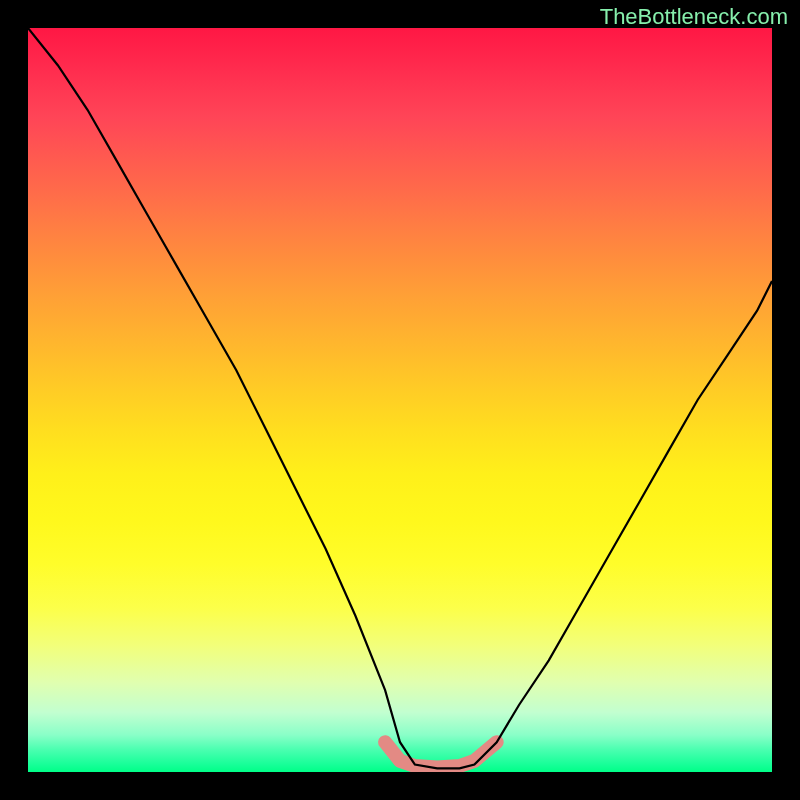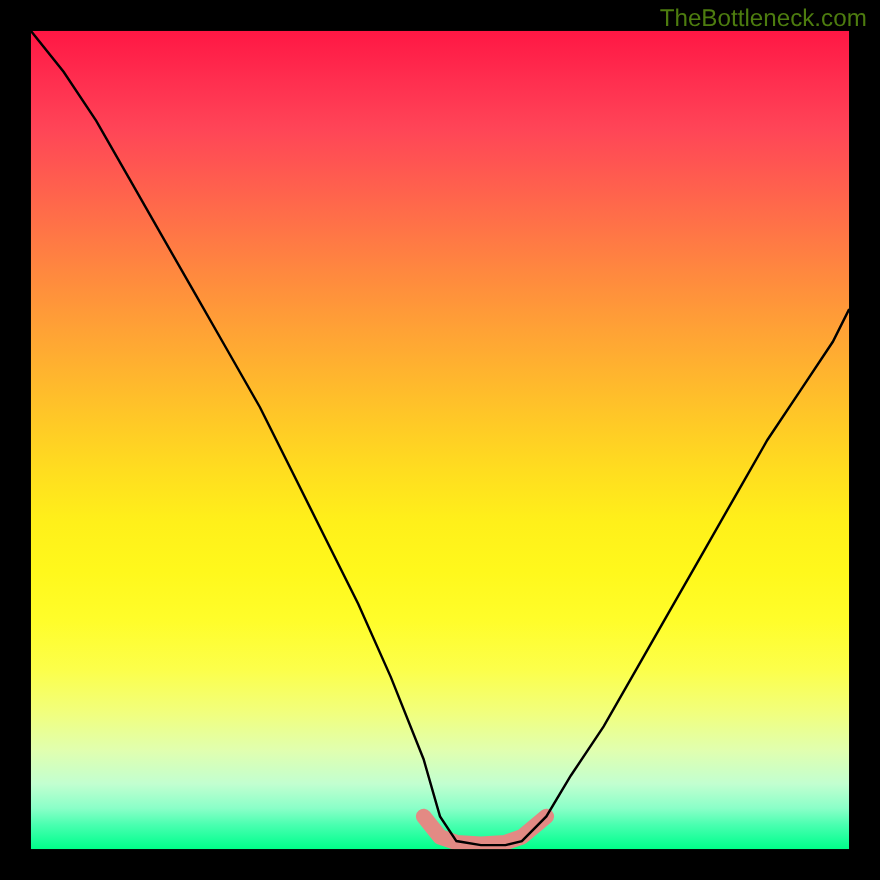--- a/index.html
+++ b/index.html
@@ -16,21 +16,21 @@
     top: 0;
     left: 0;
     width: 800px;
     height: 800px;
     background: #000;
   }
   .watermark {
     position: absolute;
     top: 4px;
     right: 12px;
-    color: #4d7c0f;
+    color: #86efac;
     font-size: 22px;
     font-weight: 500;
     z-index: 10;
   }
   .plot-area {
     position: absolute;
     top: 28px;
     left: 28px;
     width: 744px;
     height: 744px;

